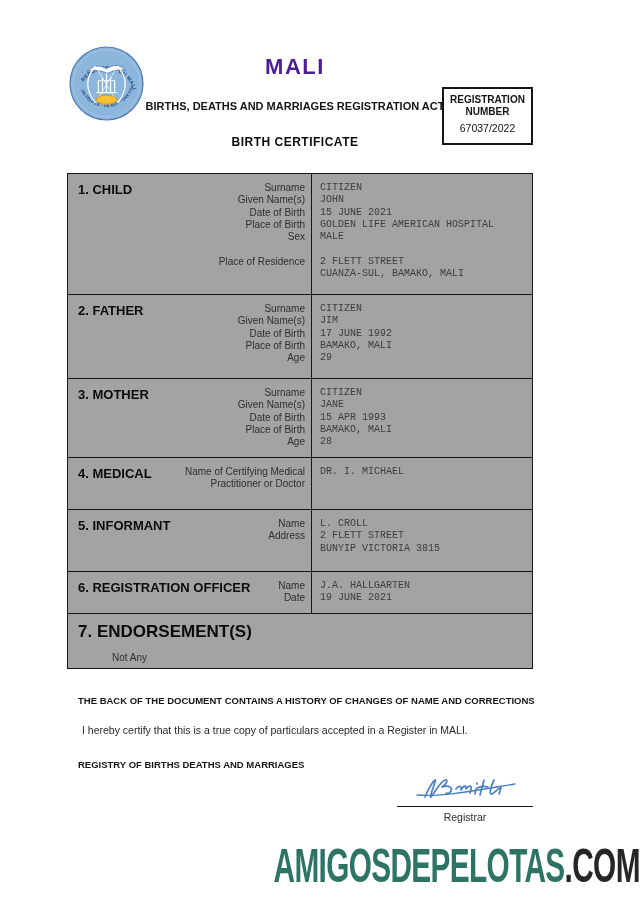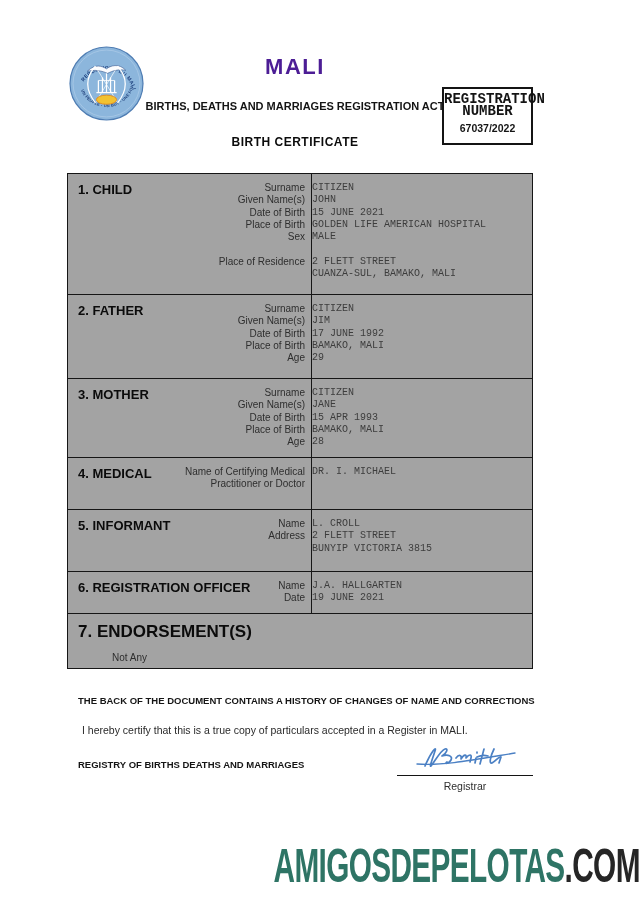--- a/index.html
+++ b/index.html
@@ -17,48 +17,48 @@
   
   .emblem { position:absolute; left:69px; top:46px; width:75px; height:75px; }
   .country    { position:absolute; left:67px; top:54px;  width:456px; margin:0; text-align:center;
                 font-size:22px; font-weight:bold; letter-spacing:1.5px; color:#4c1d95; }
   .act        { position:absolute; left:67px; top:100px; width:456px; text-align:center;
                 font-size:11px; font-weight:bold; color:#141414; }
   .doc-title  { position:absolute; left:67px; top:135px; width:456px; margin:0; text-align:center;
                 font-size:12px; font-weight:bold; letter-spacing:.5px; color:#0c0c0c; }
   .reg-box    { position:absolute; left:442px; top:87px; width:91px; height:58px;
                 border:2px solid #141414; text-align:center; padding-top:5px; background:#fff; }
-  .reg-label  { font-size:14px; font-weight:bold; line-height:11.5px; color:#141414;font-family:Liberation Mono, monospace; }
-  .reg-number { font-size:10.5px; font-weight:bold; margin-top:5px; color:#141414; }
+  .reg-label  { font-size:10px; font-weight:bold; line-height:11.5px; color:#141414; }
+  .reg-number { font-size:10.5px; font-weight:normal; margin-top:5px; color:#141414; }
 
   
   .doc-table { position:absolute; left:67px; top:173px; width:466px;
                border:1.5px solid #161616; background:#a3a3a3; }
   .sec { display:flex; border-top:1.5px solid #161616; }
   .sec:first-child { border-top:none; }
   .sec-left  { width:243px; position:relative; padding:8px 6px 0 0; }
   .sec-title { position:absolute; left:10px; top:8px; margin:0; font-size:13px; font-weight:bold;
                color:#0b0b0b; white-space:nowrap; }
   .labels { text-align:right; }
-  .sec-right { flex:1; border-left:1.5px solid #161616; padding:8px 4px 0 0;
+  .sec-right { flex:1; border-left:1.5px solid #161616; padding:8px 4px 0 8px;
                font-family:"Liberation Mono", monospace; color:#3d3d3d; }
   .line { font-size:10px; line-height:12.3px; min-height:12.3px; white-space:nowrap; }
   .labels .line { color:#2e2e2e; }
   .sec-full .sec-left-full { width:100%; padding:8px 10px 0 10px; }
   .sec-full .sec-title-static { margin:0; font-size:17px; font-weight:bold; color:#0b0b0b; }
   .endorse-note { margin-top:10px; font-size:10px; color:#2e2e2e;padding-left:34px; }
 
   
   .back-note { position:absolute; left:78px; top:695px; width:470px;
                font-size:9.5px; font-weight:bold; color:#151515; }
   .certify   { position:absolute; left:82px; top:724px; width:470px;
                font-size:10.5px; color:#2a2a2a; }
   .registry  { position:absolute; left:78px; top:759px; width:340px;
                font-size:9.5px; font-weight:bold; color:#151515; }
-  .sig-block   { position:absolute; left:397px; top:741px; width:136px; height:56px; }
+  .sig-block   { position:absolute; left:397px; top:772px; width:136px; height:56px; }
   .sig-svg     { position:absolute; left:14px; top:0; width:112px; height:33px; }
   .sig-line    { position:absolute; left:0; top:34px; width:136px; border-top:1.5px solid #141414; }
   .sig-caption { position:absolute; left:0; top:39px; width:136px; text-align:center;
                  font-size:10.5px; color:#2e2e2e; }
 
   
   .watermark { position:absolute; right:4px; top:839px; white-space:nowrap;
                font-weight:bold; font-size:48px; line-height:54px; letter-spacing:-1px;
                transform:scaleX(.62); transform-origin:100% 50%;
                font-family:"Liberation Sans", sans-serif; }

